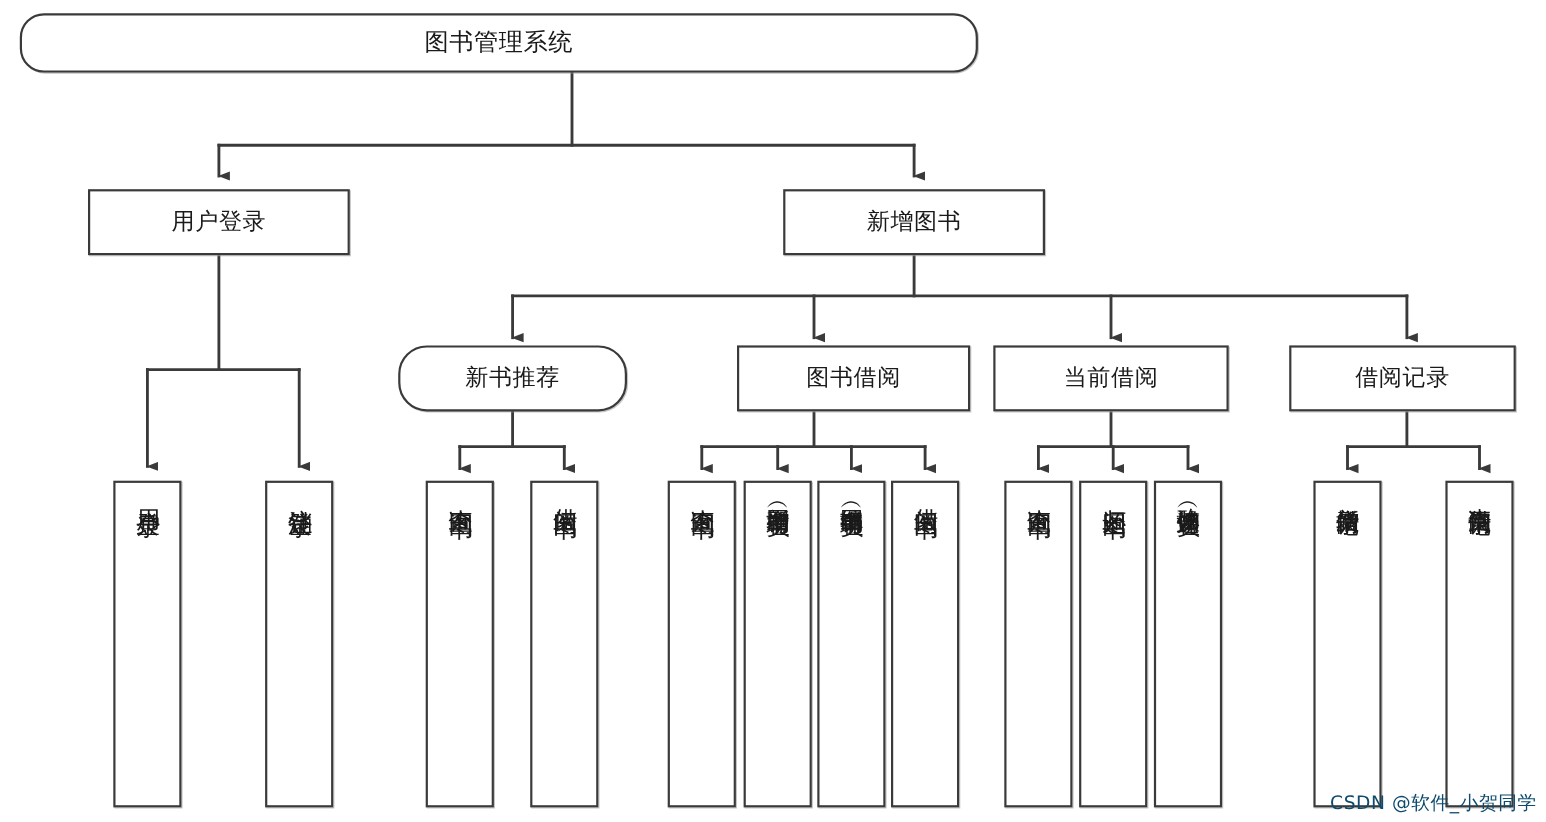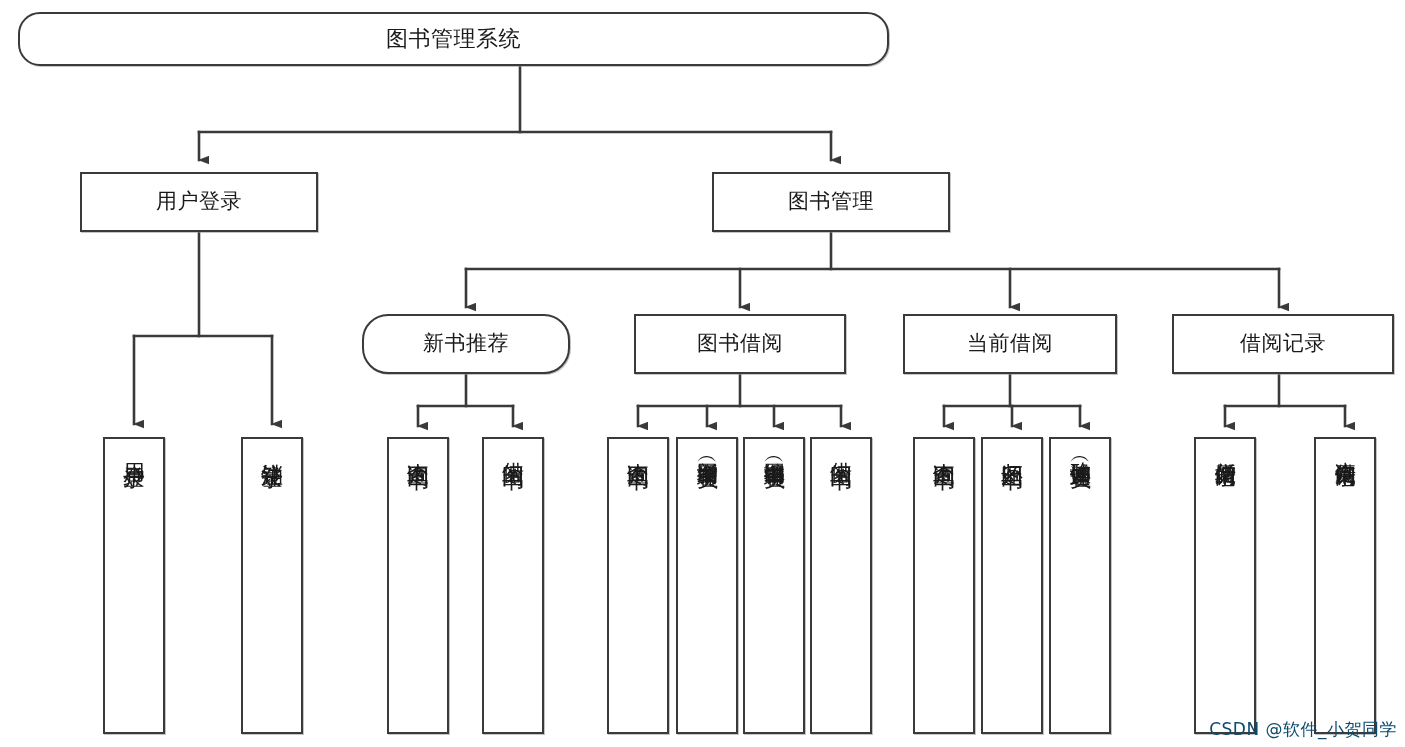--- a/index.html
+++ b/index.html
@@ -136,33 +136,33 @@
   </svg>
 
   <div class="node horiz root" style="left:18px; top:12px; width:871px; height:54px;border-radius:22px;">
     <span class="label">图书管理系统</span>
   </div>
 
   <div class="node horiz" style="left:80px; top:172px; width:238px; height:60px;">
     <span class="label">用户登录</span>
   </div>
   <div class="node horiz" style="left:712px; top:172px; width:238px; height:60px;">
-    <span class="label">图书管理</span>
+    <span class="label">新增图书</span>
   </div>
 
   <div class="node horiz" style="left:362px; top:314px; width:208px; height:60px;border-radius:26px;">
     <span class="label">新书推荐</span>
   </div>
-  <div class="node horiz" style="left:634px; top:314px; width:212px; height:60px;">
+  <div class="node horiz" style="left:670px; top:314px; width:212px; height:60px;">
     <span class="label">图书借阅</span>
   </div>
   <div class="node horiz" style="left:903px; top:314px; width:214px; height:60px;font-family:Liberation Serif, serif;">
     <span class="label">当前借阅</span>
   </div>
-  <div class="node horiz" style="left:1172px; top:314px; width:222px; height:60px;">
+  <div class="node horiz" style="left:1172px; top:314px; width:206px; height:60px;">
     <span class="label">借阅记录</span>
   </div>
 
   <div class="node vert" style="left:103px; top:437px; width:62px; height:297px;">
     <span class="label">用户登录</span>
   </div>
   <div class="node vert" style="left:241px; top:437px; width:62px; height:297px;">
     <span class="label">注销登录</span>
   </div>
 

